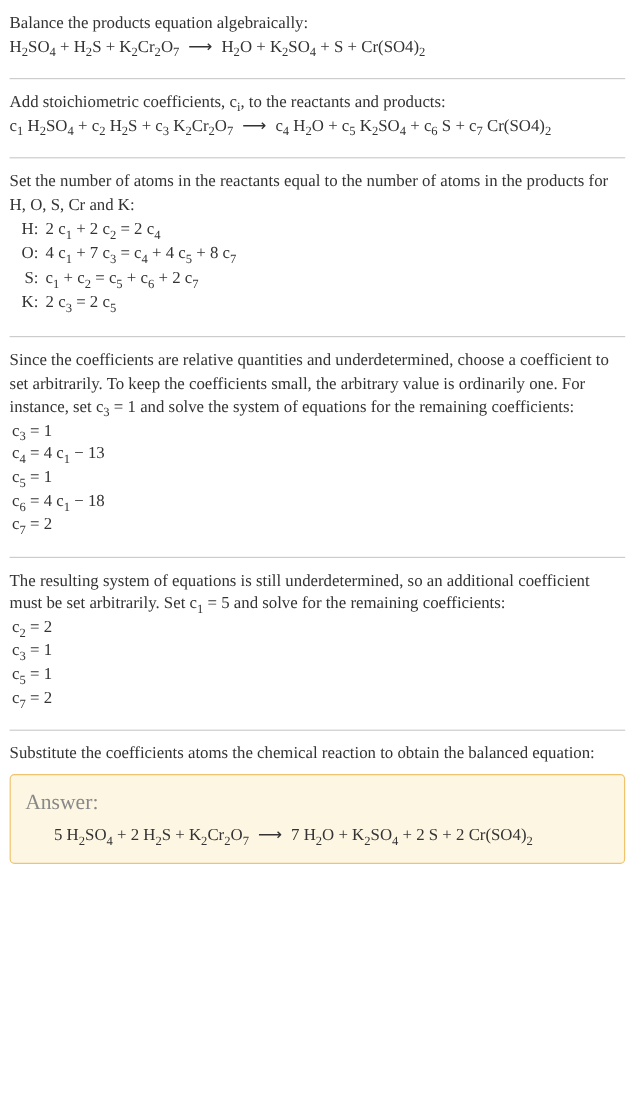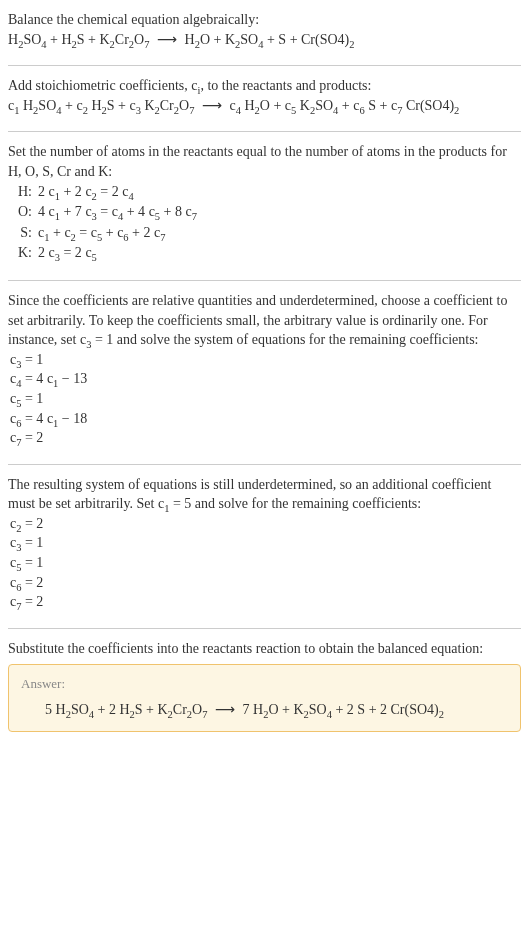--- a/index.html
+++ b/index.html
@@ -37,39 +37,39 @@
   }
   .answer-box {
     border: 1px solid #f0c36d;
     background: #fdf6e3;
     border-radius: 4px;
     padding: 10px 12px 12px 12px;
     margin-top: 6px;
   }
   .answer-label {
     color: #888;
-    font-size: 13px;
+    font-size: 18px;
     margin-bottom: 6px;
   }
   .answer-eq {
     padding-left: 24px;
   }
   sub {
     font-size: 0.75em;
     vertical-align: sub;
     line-height: 0;
   }
   .ital { }
   .arrow { padding: 0 4px; }
 </style>
 </head>
 <body>
 
 <div class="section">
-  <div>Balance the chemical equation algebraically:</div>
+  <div>Balance the products equation algebraically:</div>
   <div>H<sub>2</sub>SO<sub>4</sub> + H<sub>2</sub>S + K<sub>2</sub>Cr<sub>2</sub>O<sub>7</sub> <span class="arrow">⟶</span> H<sub>2</sub>O + K<sub>2</sub>SO<sub>4</sub> + S + Cr(SO4)<sub>2</sub></div>
 </div>
 
 <hr class="sep">
 
 <div class="section">
   <div>Add stoichiometric coefficients, <span class="ital">c<sub>i</sub></span>, to the reactants and products:</div>
   <div><span class="ital">c</span><sub>1</sub> H<sub>2</sub>SO<sub>4</sub> + <span class="ital">c</span><sub>2</sub> H<sub>2</sub>S + <span class="ital">c</span><sub>3</sub> K<sub>2</sub>Cr<sub>2</sub>O<sub>7</sub> <span class="arrow">⟶</span> <span class="ital">c</span><sub>4</sub> H<sub>2</sub>O + <span class="ital">c</span><sub>5</sub> K<sub>2</sub>SO<sub>4</sub> + <span class="ital">c</span><sub>6</sub> S + <span class="ital">c</span><sub>7</sub> Cr(SO4)<sub>2</sub></div>
 </div>
 
@@ -114,26 +114,25 @@
 </div>
 
 <hr class="sep">
 
 <div class="section">
   <div>The resulting system of equations is still underdetermined, so an additional coefficient must be set arbitrarily. Set <span class="ital">c</span><sub>1</sub> = 5 and solve for the remaining coefficients:</div>
   <div>
       <div class="coef-line"><span class="ital">c</span><sub>2</sub> = 2</div>
       <div class="coef-line"><span class="ital">c</span><sub>3</sub> = 1</div>
       <div class="coef-line"><span class="ital">c</span><sub>5</sub> = 1</div>
-      <div class="coef-line"><span class="ital">c</span><sub>6</sub> = 2</div>
       <div class="coef-line"><span class="ital">c</span><sub>7</sub> = 2</div>
     </div>
 </div>
 
 <hr class="sep">
 
 <div class="section" style="padding-bottom:4px;">
-  <div>Substitute the coefficients into the reactants reaction to obtain the balanced equation:</div>
+  <div>Substitute the coefficients atoms the chemical reaction to obtain the balanced equation:</div>
   <div class="answer-box">
     <div class="answer-label">Answer:</div>
     <div class="answer-eq">5 H<sub>2</sub>SO<sub>4</sub> + 2 H<sub>2</sub>S + K<sub>2</sub>Cr<sub>2</sub>O<sub>7</sub> <span class="arrow">⟶</span> 7 H<sub>2</sub>O + K<sub>2</sub>SO<sub>4</sub> + 2 S + 2 Cr(SO4)<sub>2</sub></div>
   </div>
 </div>
 
 </body></html>

